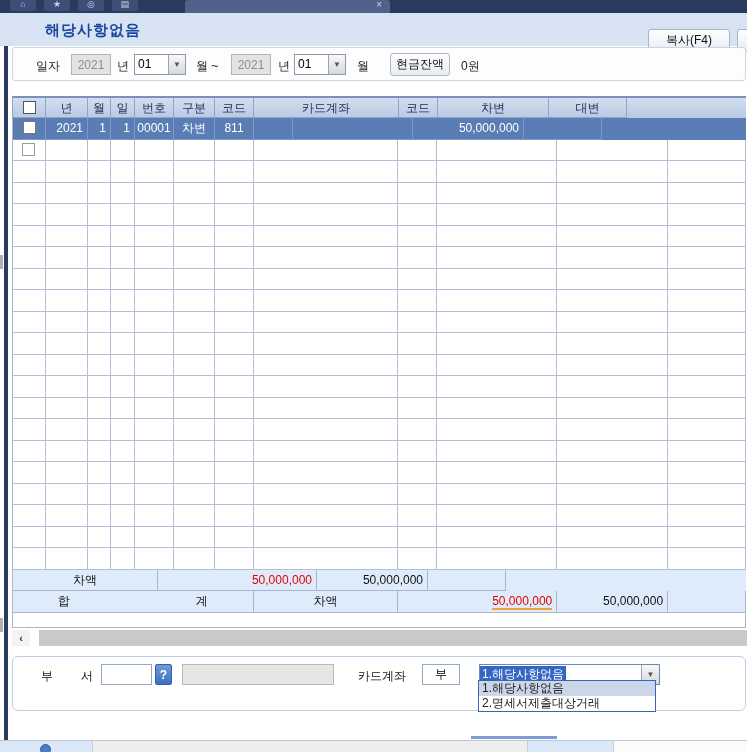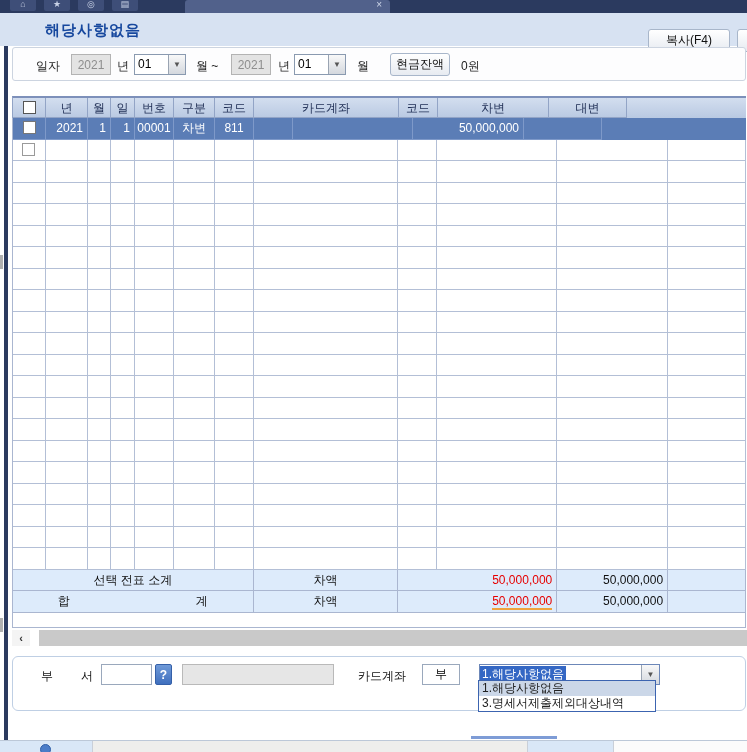--- a/index.html
+++ b/index.html
@@ -447,21 +447,20 @@
         <div class="cell ac" style="width: 39px;"></div>
         <div class="cell ac" style="width: 41px;"></div>
         <div class="cell ac" style="width: 39px;"></div>
         <div class="cell al" style="width: 145px;"></div>
         <div class="cell ac" style="width: 39px;"></div>
         <div class="cell al" style="width: 120px;"></div>
         <div class="cell ar" style="width: 111px;"></div>
         <div class="cell ar" style="width: 78px;"></div>
       </div>
       <div class="g-sum">
-        <div class="cell ac" style="width: 241px;">선택 전표 소계</div>
         <div class="cell ac" style="width: 145px;">차액</div>
         <div class="cell ar" style="width: 159px;"><span class="redval">50,000,000</span></div>
         <div class="cell ar" style="width: 111px;">50,000,000</div>
         <div class="cell ac" style="width: 78px;"></div>
       </div>
       <div class="g-sum">
         <div class="cell ac" style="width: 241px;">
           <div class="sumlabel2">
             <span>합</span>
             <span>계</span>
@@ -489,21 +488,21 @@
     <span class="plabel" style="left:345px">카드계좌</span>
     <div id="card-sub">부</div>
     <div id="card-combo">
       <span class="val"><span>1.해당사항없음</span></span>
       <span class="cbtn">▼</span>
     </div>
   </div>
 
   <div id="dropdown">
       <div class="dd-item hot">1.해당사항없음</div>
-      <div class="dd-item">3.명세서제출제외대상내역</div>
+      <div class="dd-item">2.명세서제출대상거래</div>
     </div>
   <div id="dd-grip"></div>
 
   <div id="statusbar">
     <div id="st1" class="st-seg">
       <div class="dot"></div>
     </div>
     <div id="st2" class="st-seg"></div>
     <div id="st3" class="st-seg"></div>
     <div id="st4" class="st-seg"></div>

